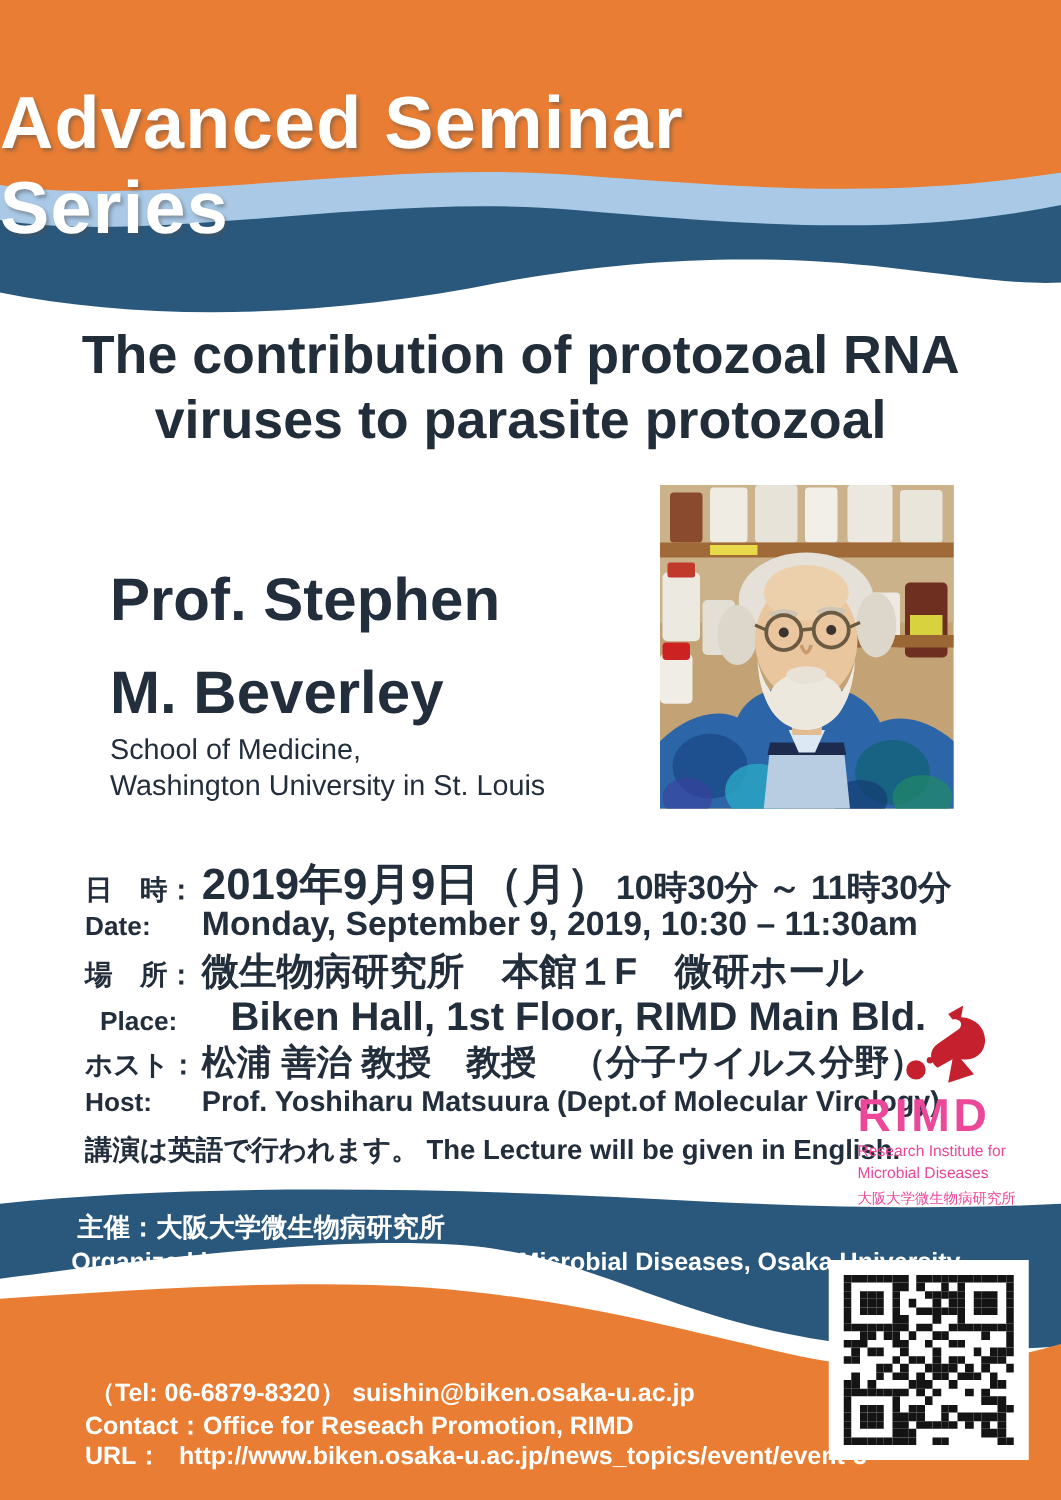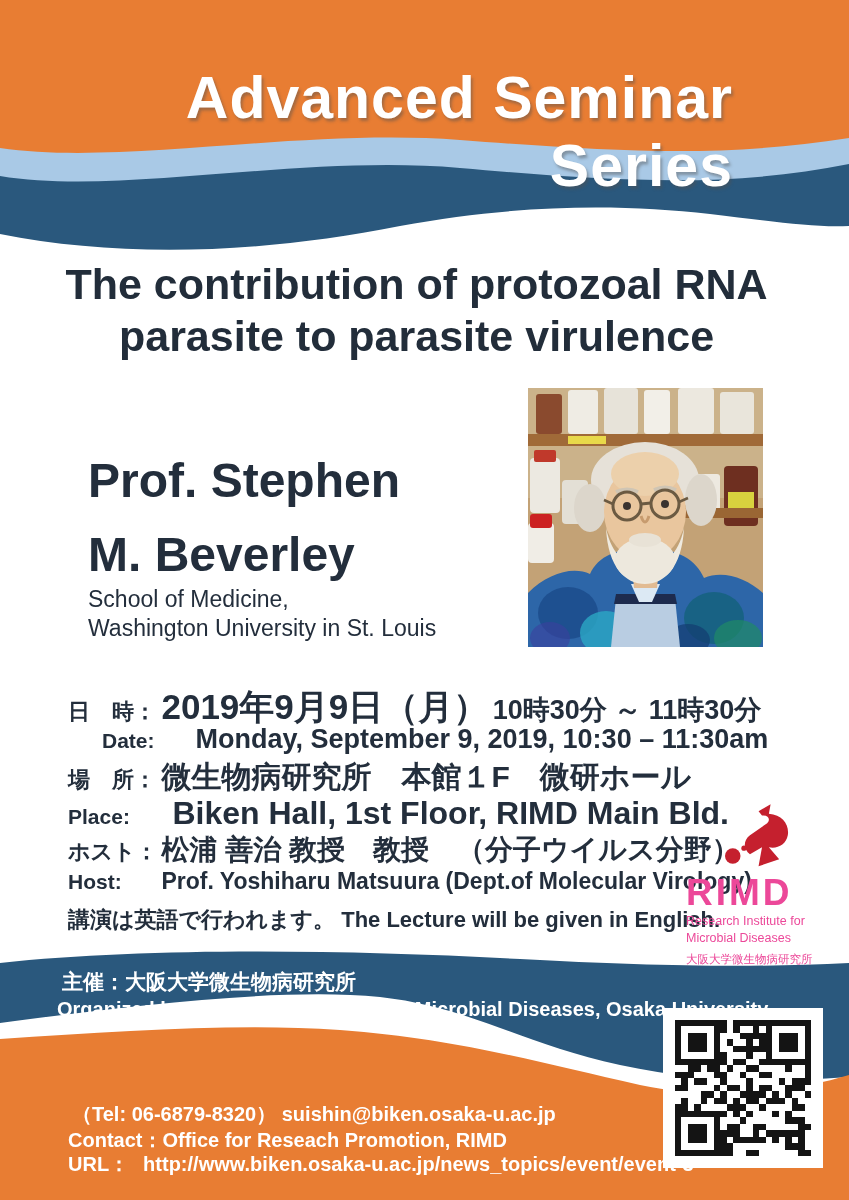--- a/index.html
+++ b/index.html
@@ -3,21 +3,21 @@
 <meta charset="utf-8">
 <style>
   html,body{margin:0;padding:0;background:#ffffff;}
   .poster{
     position:relative;width:849px;height:1200px;overflow:hidden;background:#ffffff;
     font-family:"Liberation Sans","DejaVu Sans",sans-serif;color:#232e3c;
   }
   svg.layer{position:absolute;left:0;display:block;}
   .header-waves{top:0;width:849px;height:260px;}
   .series-title{
-    position:absolute;top:64px;left:0;width:733px;margin:0;text-align:right;
+    position:absolute;top:64px;left:0;width:733px;margin:0;text-align:left;
     font-size:59px;font-weight:700;color:#ffffff;letter-spacing:1px;
     text-shadow:2px 3px 3px rgba(80,80,80,.45);z-index:2;
   }
   .series-subtitle{
     position:absolute;top:164px;left:0;width:849px;text-align:center;
     font-size:34px;font-weight:700;color:#ffffff;
     text-shadow:1px 2px 2px rgba(40,60,80,.4);z-index:2;
   }
   .seminar-title{
     position:absolute;top:258px;left:0;width:833px;text-align:center;
@@ -29,23 +29,23 @@
     line-height:74px;color:#232e3c;z-index:2;
   }
   .speaker-affiliation{
     position:absolute;left:88px;top:585px;font-size:23px;font-weight:400;
     line-height:29px;color:#232e3c;z-index:2;
   }
   .detail-row{position:absolute;left:68px;white-space:nowrap;z-index:2;color:#232e3c;}
   .detail-row .lbl{display:inline-block;width:89px;font-weight:700;vertical-align:baseline;}
   .detail-row .val{font-weight:700;vertical-align:baseline;}
   .r1{top:684px;} .r1 .lbl{font-size:22px;} .r1 .val-big{font-size:35px;} .r1 .val-time{font-size:27px;}
-  .r2{top:724px;margin-left:34px;} .r2 .lbl{font-size:21px;} .r2 .val{font-size:27px;}
+  .r2{top:724px;} .r2 .lbl{font-size:21px;} .r2 .val{font-size:27px;}
   .r3{top:757px;} .r3 .lbl{font-size:22px;} .r3 .val{font-size:30px;}
-  .r4{top:795px;} .r4 .lbl{font-size:21px;} .r4 .val{font-size:32px;margin-left:11px;}
+  .r4{top:795px;} .r4 .lbl{font-size:21px;margin-left:12px;} .r4 .val{font-size:32px;margin-left:11px;}
   .r5{top:831px;} .r5 .lbl{font-size:22px;} .r5 .val{font-size:28px;}
   .r6{top:868px;} .r6 .lbl{font-size:21px;} .r6 .val{font-size:23px;}
   .language-note{
     position:absolute;left:68px;top:905px;font-size:22px;font-weight:700;
     color:#232e3c;white-space:nowrap;z-index:2;
   }
   .rimd-logo{position:absolute;left:686px;top:800px;width:152px;z-index:2;color:#ec4899;}
   .rimd-logo .mark{width:86px;height:74px;margin:0 auto;display:block;}
   .rimd-acronym{font-size:37px;font-weight:700;letter-spacing:3px;line-height:38px;}
   .rimd-name{font-size:12.5px;font-weight:400;line-height:15px;margin-top:2px;}
@@ -74,21 +74,21 @@
     <rect x="0" y="0" width="849" height="186" fill="#E87D33"></rect>
     <path d="M0,148 C120,166 300,128 460,140 C620,152 720,158 849,138 L849,260 L0,260 Z" fill="#A9C9E6"></path>
     <path d="M0,176 C120,196 300,154 460,168 C620,182 730,188 849,164 L849,260 L0,260 Z" fill="#2A587D"></path>
     <path d="M0,234 C120,258 260,254 400,226 C520,204 620,204 710,214 C770,221 815,228 849,226 L849,260 L0,260 Z" fill="#ffffff"></path>
   </svg>
 
   <h1 class="series-title">Advanced Seminar Series</h1>
 
   <div class="seminar-title">
     <div>The contribution of protozoal RNA</div>
-    <div>parasite to parasite virulence</div>
+    <div>viruses to parasite protozoal</div>
   </div>
 
   <svg class="speaker-photo" viewBox="0 0 235 259">
     <rect width="235" height="259" fill="#c3a276"></rect>
     <rect x="0" y="0" width="235" height="110" fill="#cbb28a"></rect>
     <rect x="8" y="6" width="26" height="40" rx="3" fill="#8a4a2e"></rect>
     <rect x="40" y="2" width="30" height="44" rx="3" fill="#efece4"></rect>
     <rect x="76" y="0" width="34" height="46" rx="3" fill="#e7e3d9"></rect>
     <rect x="116" y="2" width="26" height="44" rx="3" fill="#f2efe8"></rect>
     <rect x="150" y="0" width="36" height="46" rx="3" fill="#ece8df"></rect>

